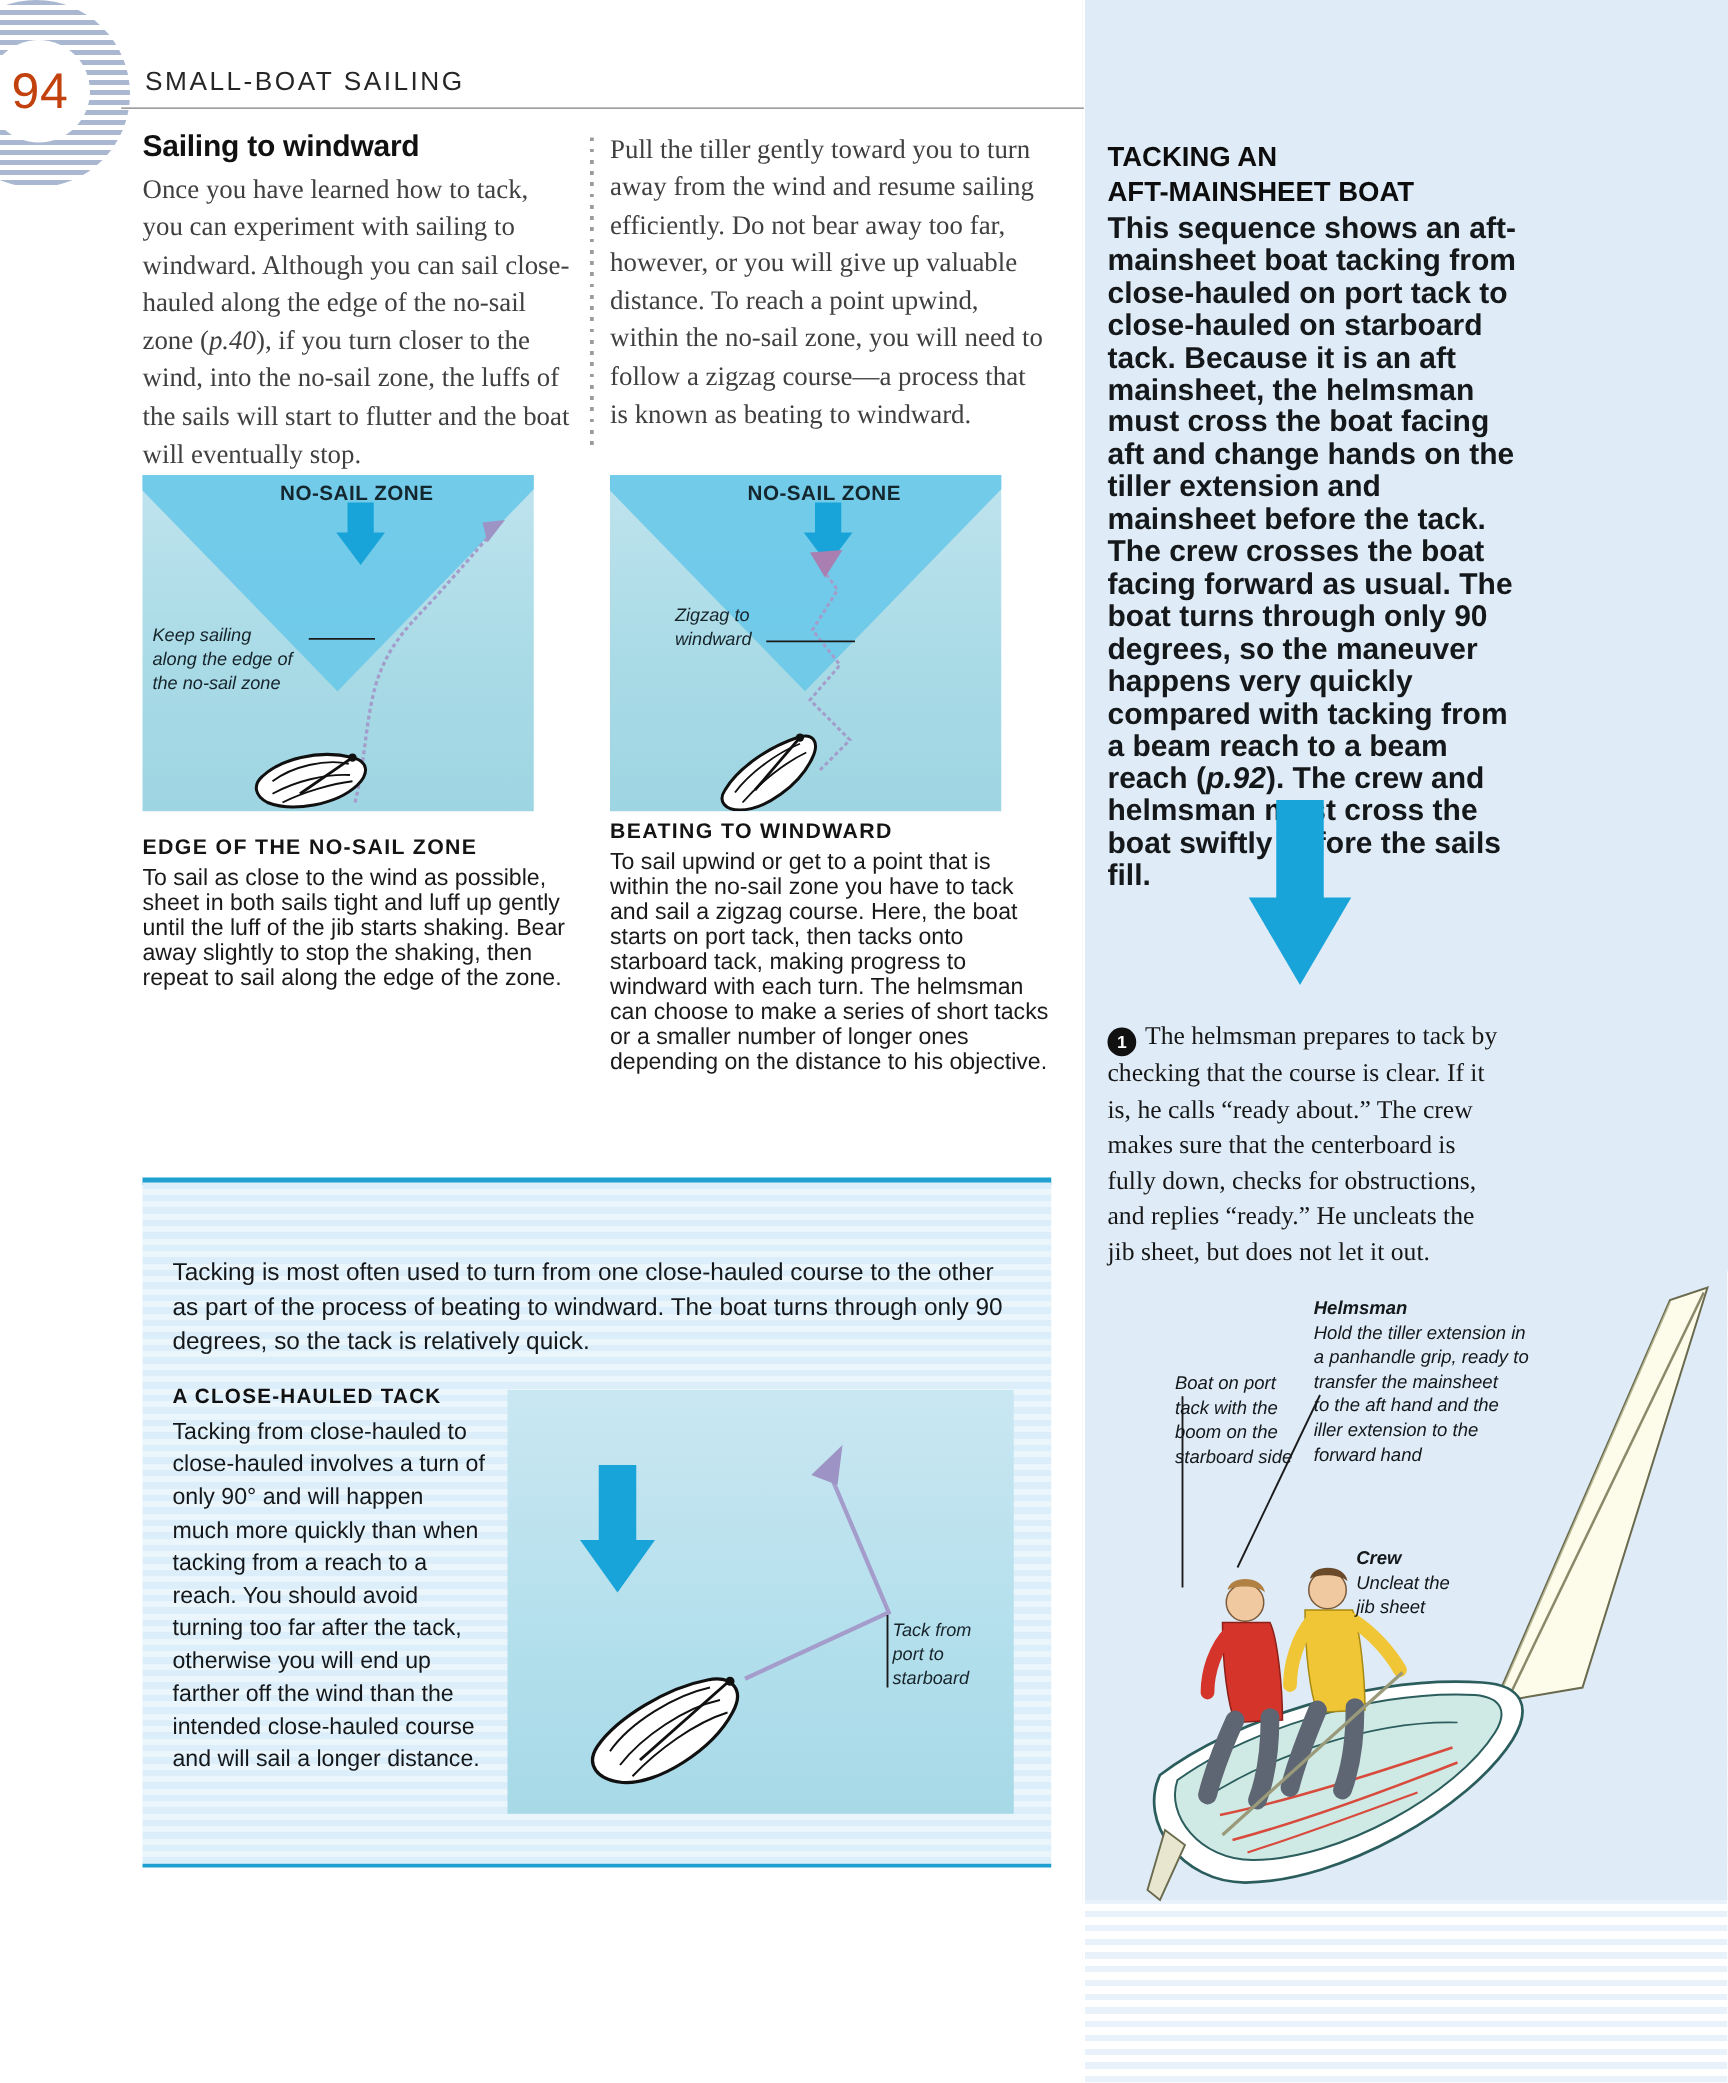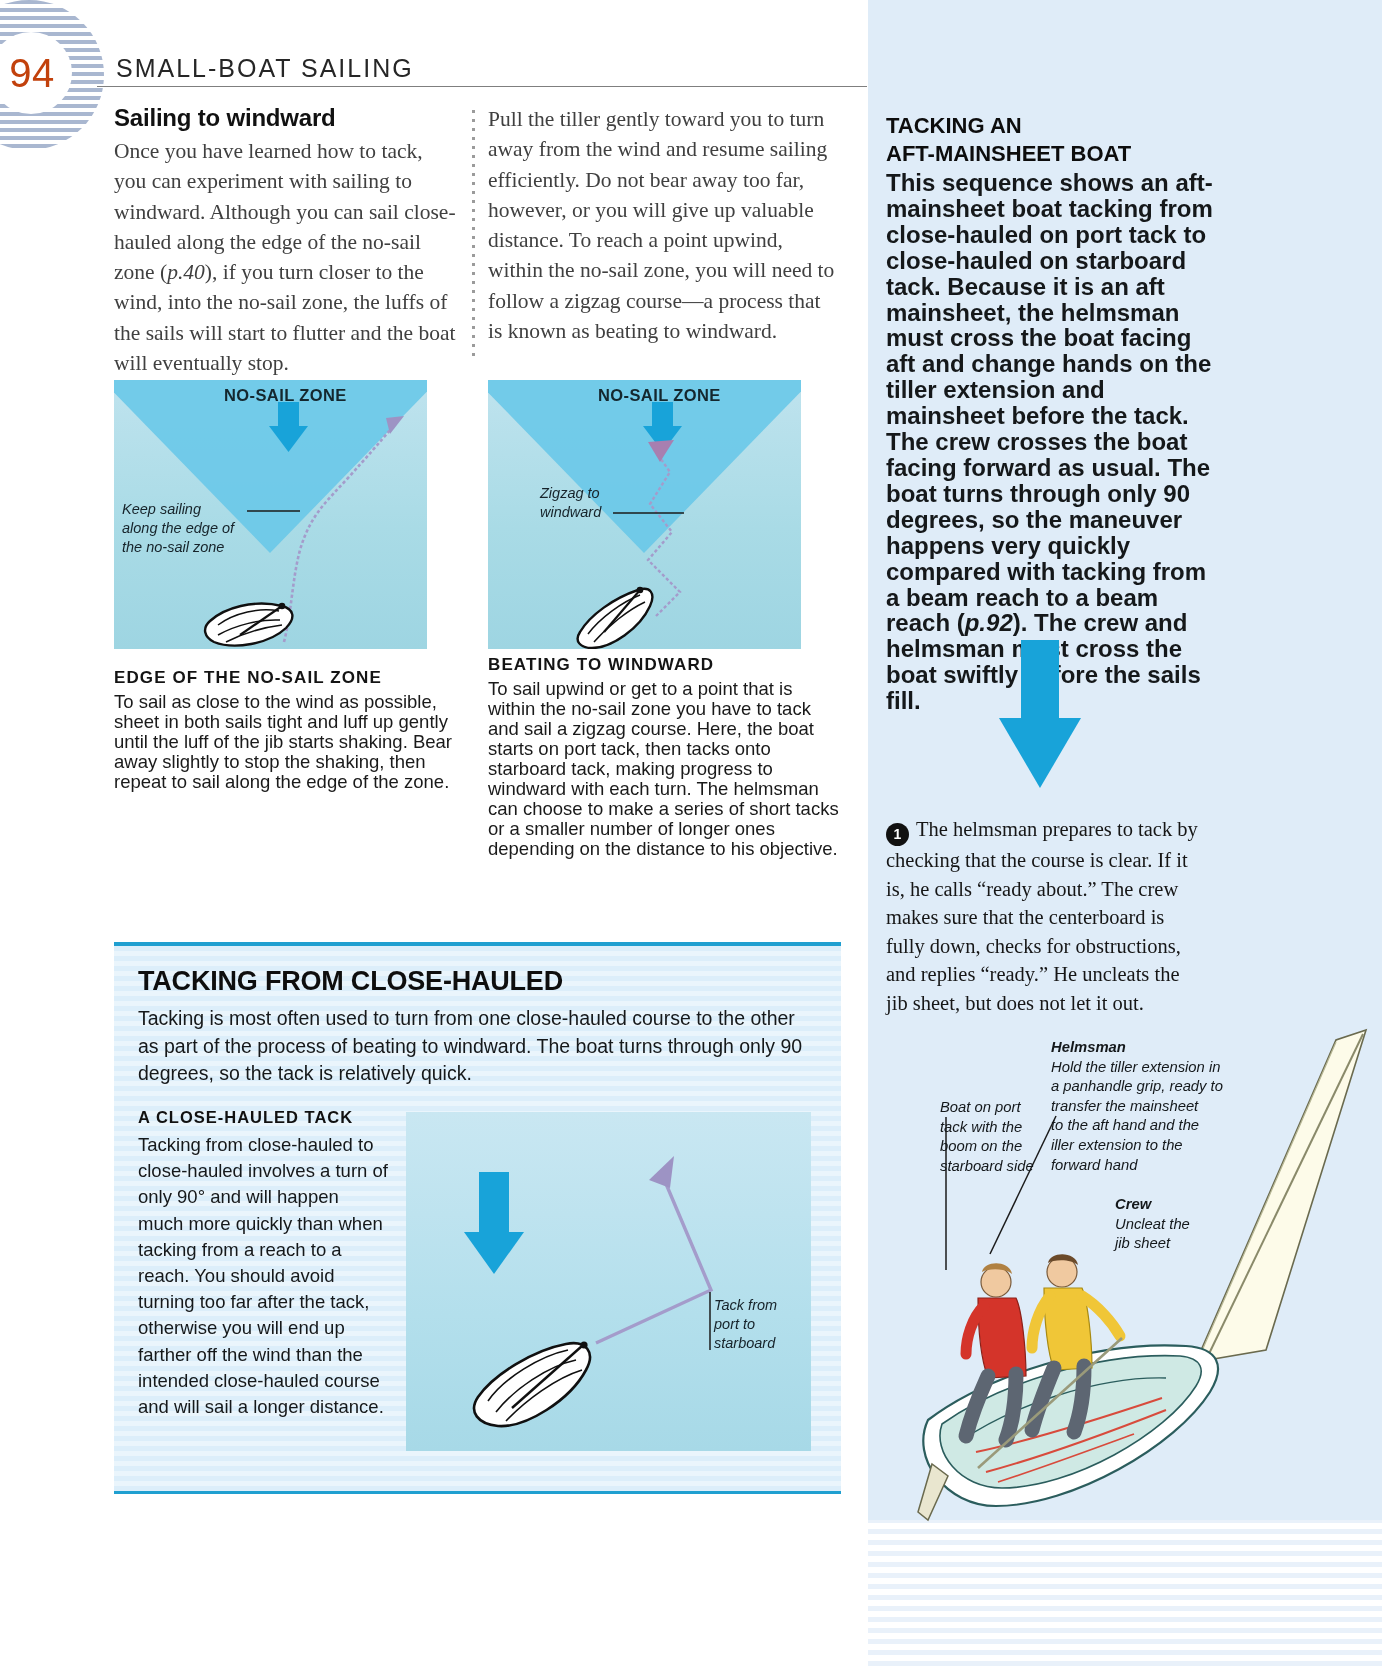--- a/index.html
+++ b/index.html
@@ -68,21 +68,21 @@
     color: #c2410c;
     letter-spacing: 0.5px;
     line-height: 1;
     padding-left: 2px;
   }
 
   
   .running-head {
     position: absolute;
     left: 116px; top: 54px;
-    font-size: 25px;
+    font-size: 21px;
     letter-spacing: 2.0px;
     color: #262626;
     font-weight: 400;
     font-family: "Liberation Sans", sans-serif;
   }
   .head-rule {
     position: absolute;
     left: 97px; top: 86px; width: 770px; height: 1px;
     background: #7f7f7f;
   }
@@ -413,21 +413,20 @@
 
   <div class="cap-block cap2">
     <div class="cap-head">BEATING TO WINDWARD</div>
     <div class="cap-body">To sail upwind or get to a point that is within the no-sail zone you have to tack and sail a zigzag course. Here, the boat starts on port tack, then tacks onto starboard tack, making progress to windward with each turn. The helmsman can choose to make a series of short tacks or a smaller number of longer ones depending on the distance to his objective.</div>
   </div>
 
   <div class="feature-top-rule"></div>
   <div class="feature-box"></div>
   <div class="feature-bot-rule"></div>
 
-  <div class="feature-title">TACKING FROM CLOSE-HAULED</div>
   <div class="feature-intro">Tacking is most often used to turn from one close-hauled course to the other as part of the process of beating to windward. The boat turns through only 90 degrees, so the tack is relatively quick.</div>
   <div class="feature-sub">A CLOSE-HAULED TACK</div>
   <div class="feature-text">Tacking from close-hauled to close-hauled involves a turn of only 90° and will happen much more quickly than when tacking from a reach to a reach. You should avoid turning too far after the tack, otherwise you will end up farther off the wind than the intended close-hauled course and will sail a longer distance.</div>
 
   <div class="feature-illus">
     <svg width="405" height="339" style="position:absolute;left:0;top:0;">
 
       <g>
         <rect x="73" y="60" width="30" height="65" fill="#18a3d9"></rect>
         <polygon points="58,120 118,120 88,162" fill="#18a3d9"></polygon>
@@ -524,16 +523,16 @@
 boom on the
 starboard side</div>
 
   <div class="ann" style="left:1051px; top:1038px; width:185px;"><b>Helmsman</b><span>Hold the tiller extension in
 a panhandle grip, ready to
 transfer the mainsheet
 to the aft hand and the
 iller extension to the
 forward hand</span></div>
 
-  <div class="ann" style="left:1085px; top:1195px; width:110px;margin-left:30px;"><b>Crew</b><span>Uncleat the
+  <div class="ann" style="left:1085px; top:1238px; width:110px;"><b>Crew</b><span>Uncleat the
 jib sheet</span></div>
 
 </div>
 
 </body></html>

